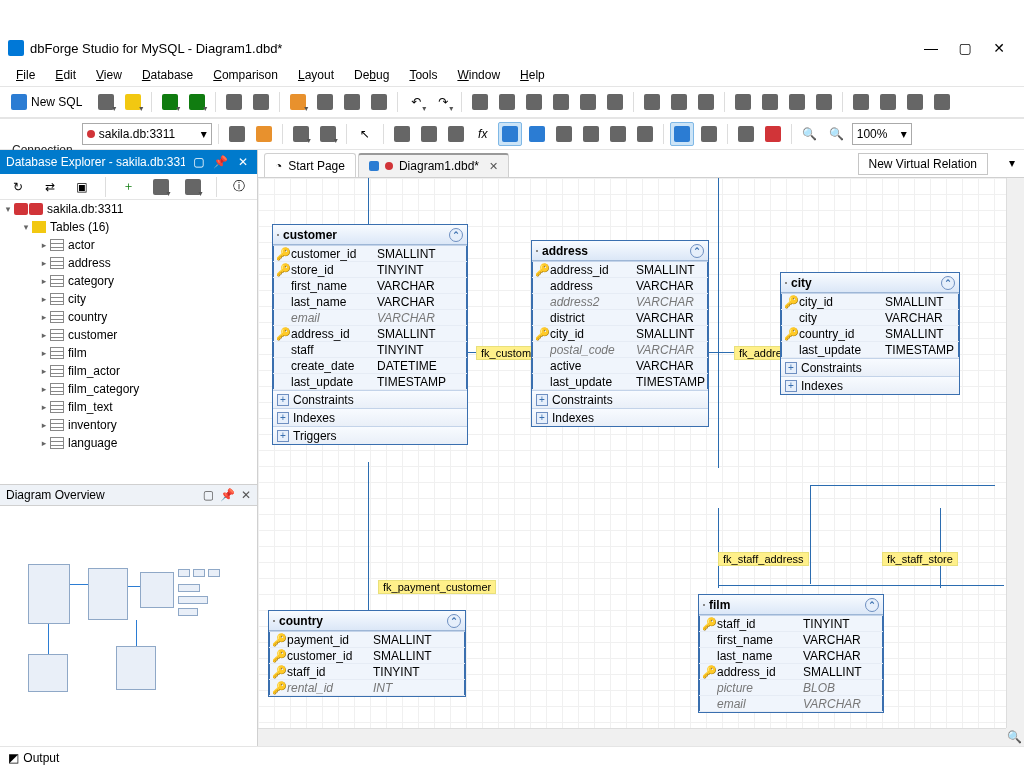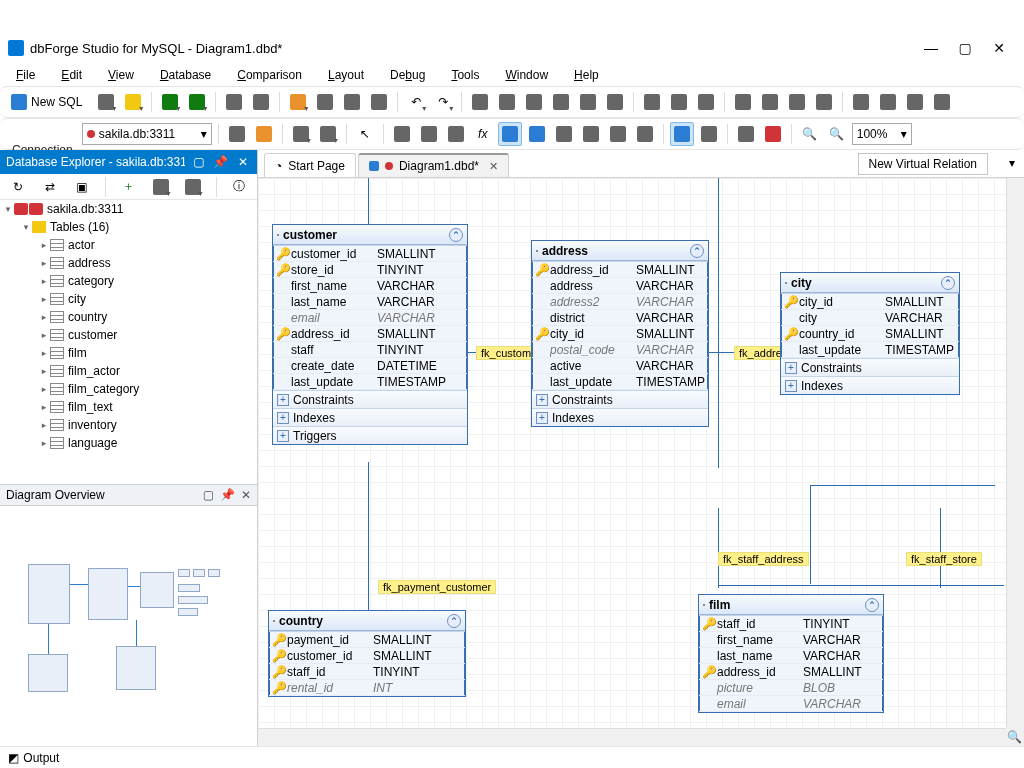--- a/index.html
+++ b/index.html
@@ -1,24 +1,24 @@
 <!DOCTYPE html>
 <html><head>
 <meta charset="utf-8">
 <style>
 * { box-sizing: border-box; margin: 0; padding: 0; font-family: "Segoe UI", Tahoma, sans-serif; font-size: 12px; }
 body { width: 1024px; height: 768px; background: #fff; overflow: hidden; position: relative; }
 .titlebar { height: 32px; display: flex; align-items: center; padding: 0 8px; background: #fff; margin-top: 32px; }
 .titlebar .icon { width:16px; height:16px; margin-right:6px; background:#0078d7; border-radius:2px; display:inline-block; }
 .titlebar .title { font-size:13px; flex:1; }
 .titlebar .winbtn { width:34px; height:24px; display:flex; align-items:center; justify-content:center; font-size:14px; cursor:pointer; }
-.menubar { height:22px; display:flex; align-items:center; padding:0 8px; gap:10px; }
+.menubar { height:22px; display:flex; align-items:center; padding:0 8px; gap:4px; }
 .menubar span { padding:2px 8px; cursor:pointer; }
 .menubar span u { text-decoration: underline; }
-.toolbar { height:32px; display:flex; align-items:center; padding:2px 6px; gap:3px; border-top:1px solid #e5e5e5; border-bottom:1px solid #e5e5e5; background:#fff;border-radius:7px; }
+.toolbar { height:32px; display:flex; align-items:center; padding:2px 6px; gap:3px; border-top:1px solid #e5e5e5; border-bottom:1px solid #e5e5e5; background:#fff; }
 .tbtn { min-width:24px; height:24px; display:flex; align-items:center; justify-content:center; border:1px solid transparent; border-radius:2px; cursor:pointer; position:relative; }
 .tbtn.active { background:#cce4f7; border-color:#7fb8e6; }
 .tbtn.drop::after{content:"▾";font-size:8px;position:absolute;right:1px;bottom:0;color:#555;}
 .tsep { width:1px; height:20px; background:#ddd; margin:0 3px; }
 .newsql { padding:0 8px 0 4px; display:flex; align-items:center; gap:4px; }
 .conn-label { padding:0 6px; color:#222;margin-top:31px; }
 .conn-combo { width:130px; height:22px; border:1px solid #aaa; display:flex; align-items:center; padding:0 4px; gap:4px; background:#fff; }
 .conn-combo .dot{width:8px;height:8px;border-radius:50%;background:#d13438;}
 .zoom-combo { width:60px; height:22px; border:1px solid #aaa; display:flex; align-items:center;justify-content:space-between;padding:0 4px;background:#fff;}
 .ico { width:16px;height:16px;display:inline-block;background:#666;border-radius:2px;}
@@ -386,21 +386,21 @@
 
       <div class="relline relh" style="left:210px;top:174px;width:64px"></div>
       <div class="relline relh" style="left:450px;top:174px;width:72px"></div>
       <div class="relline relh" style="left:460px;top:407px;width:286px"></div>
       <div class="relline relh" style="left:552px;top:307px;width:185px"></div>
 
       <div class="rel-label" style="left:218px;top:168px">fk_customer_address</div>
       <div class="rel-label" style="left:476px;top:168px">fk_address_city</div>
       <div class="rel-label" style="left:120px;top:402px">fk_payment_customer</div>
       <div class="rel-label" style="left:460px;top:374px">fk_staff_address</div>
-      <div class="rel-label" style="left:648px;top:374px">fk_staff_store</div>
+      <div class="rel-label" style="left:624px;top:374px">fk_staff_store</div>
 
       <div class="entity" id="ent-customer" style="left:14px;top:46px;width:196px">
           <div class="ehdr">
             <span class="ticon tbl" style="display:inline-block"></span>
             <span>customer</span>
             <span class="collapse">⌃</span>
           </div>
           <div class="cols">
             <div class="col">
               <span class="ic">

